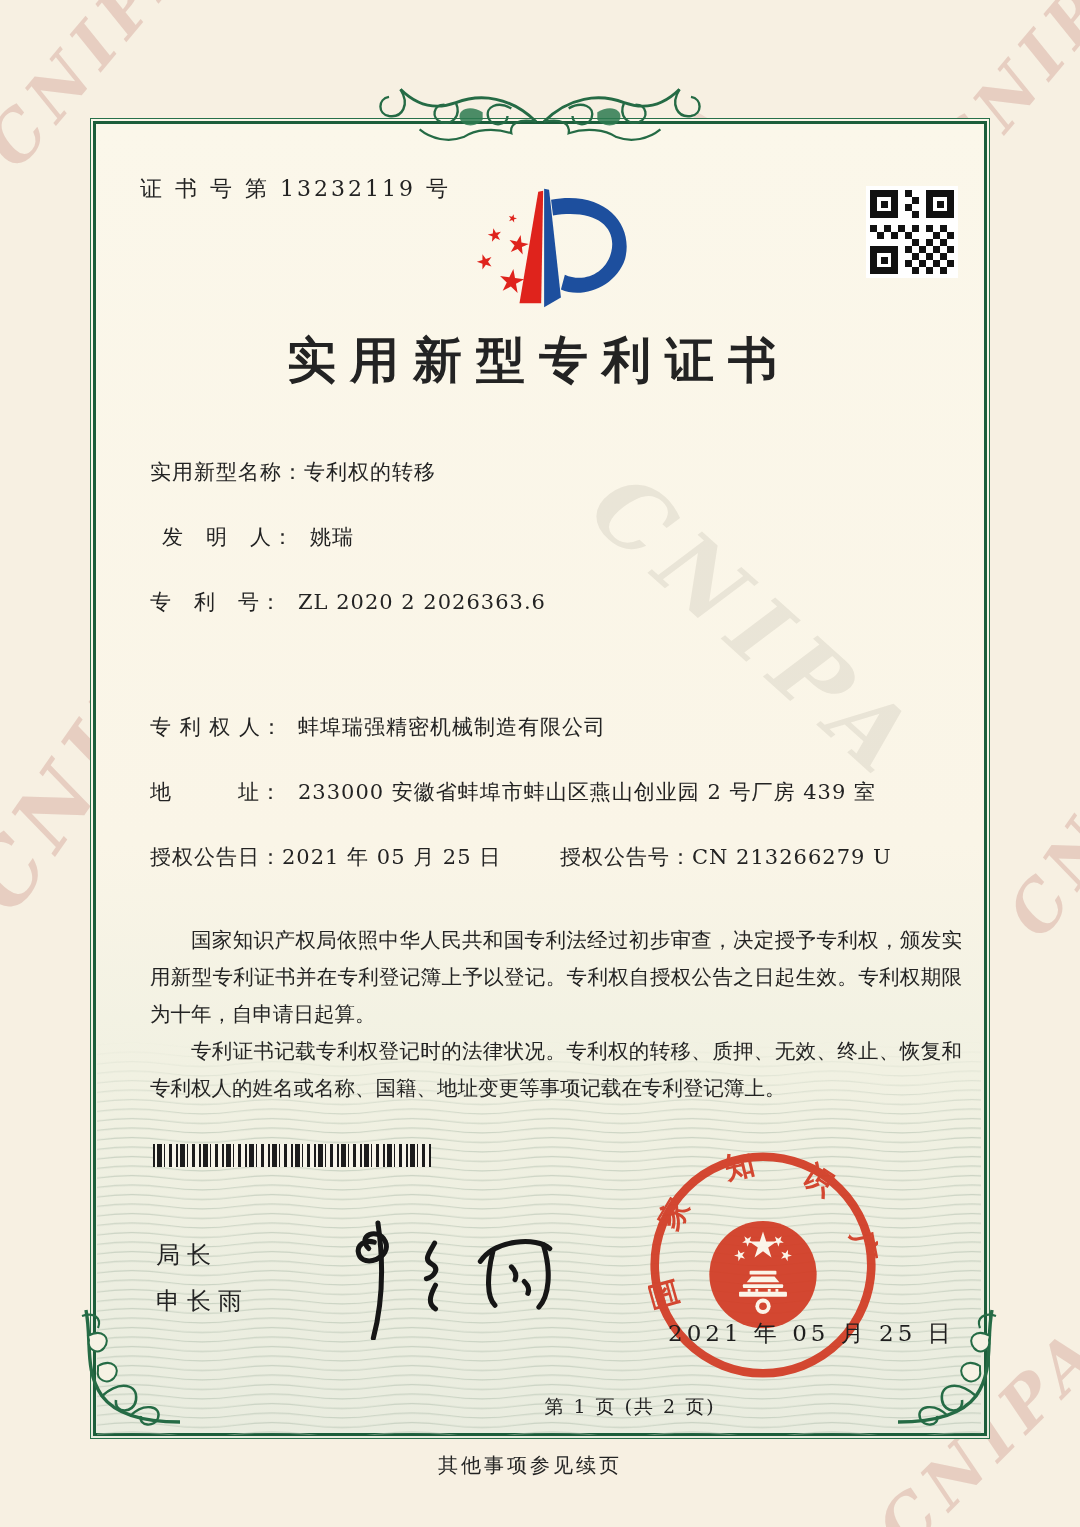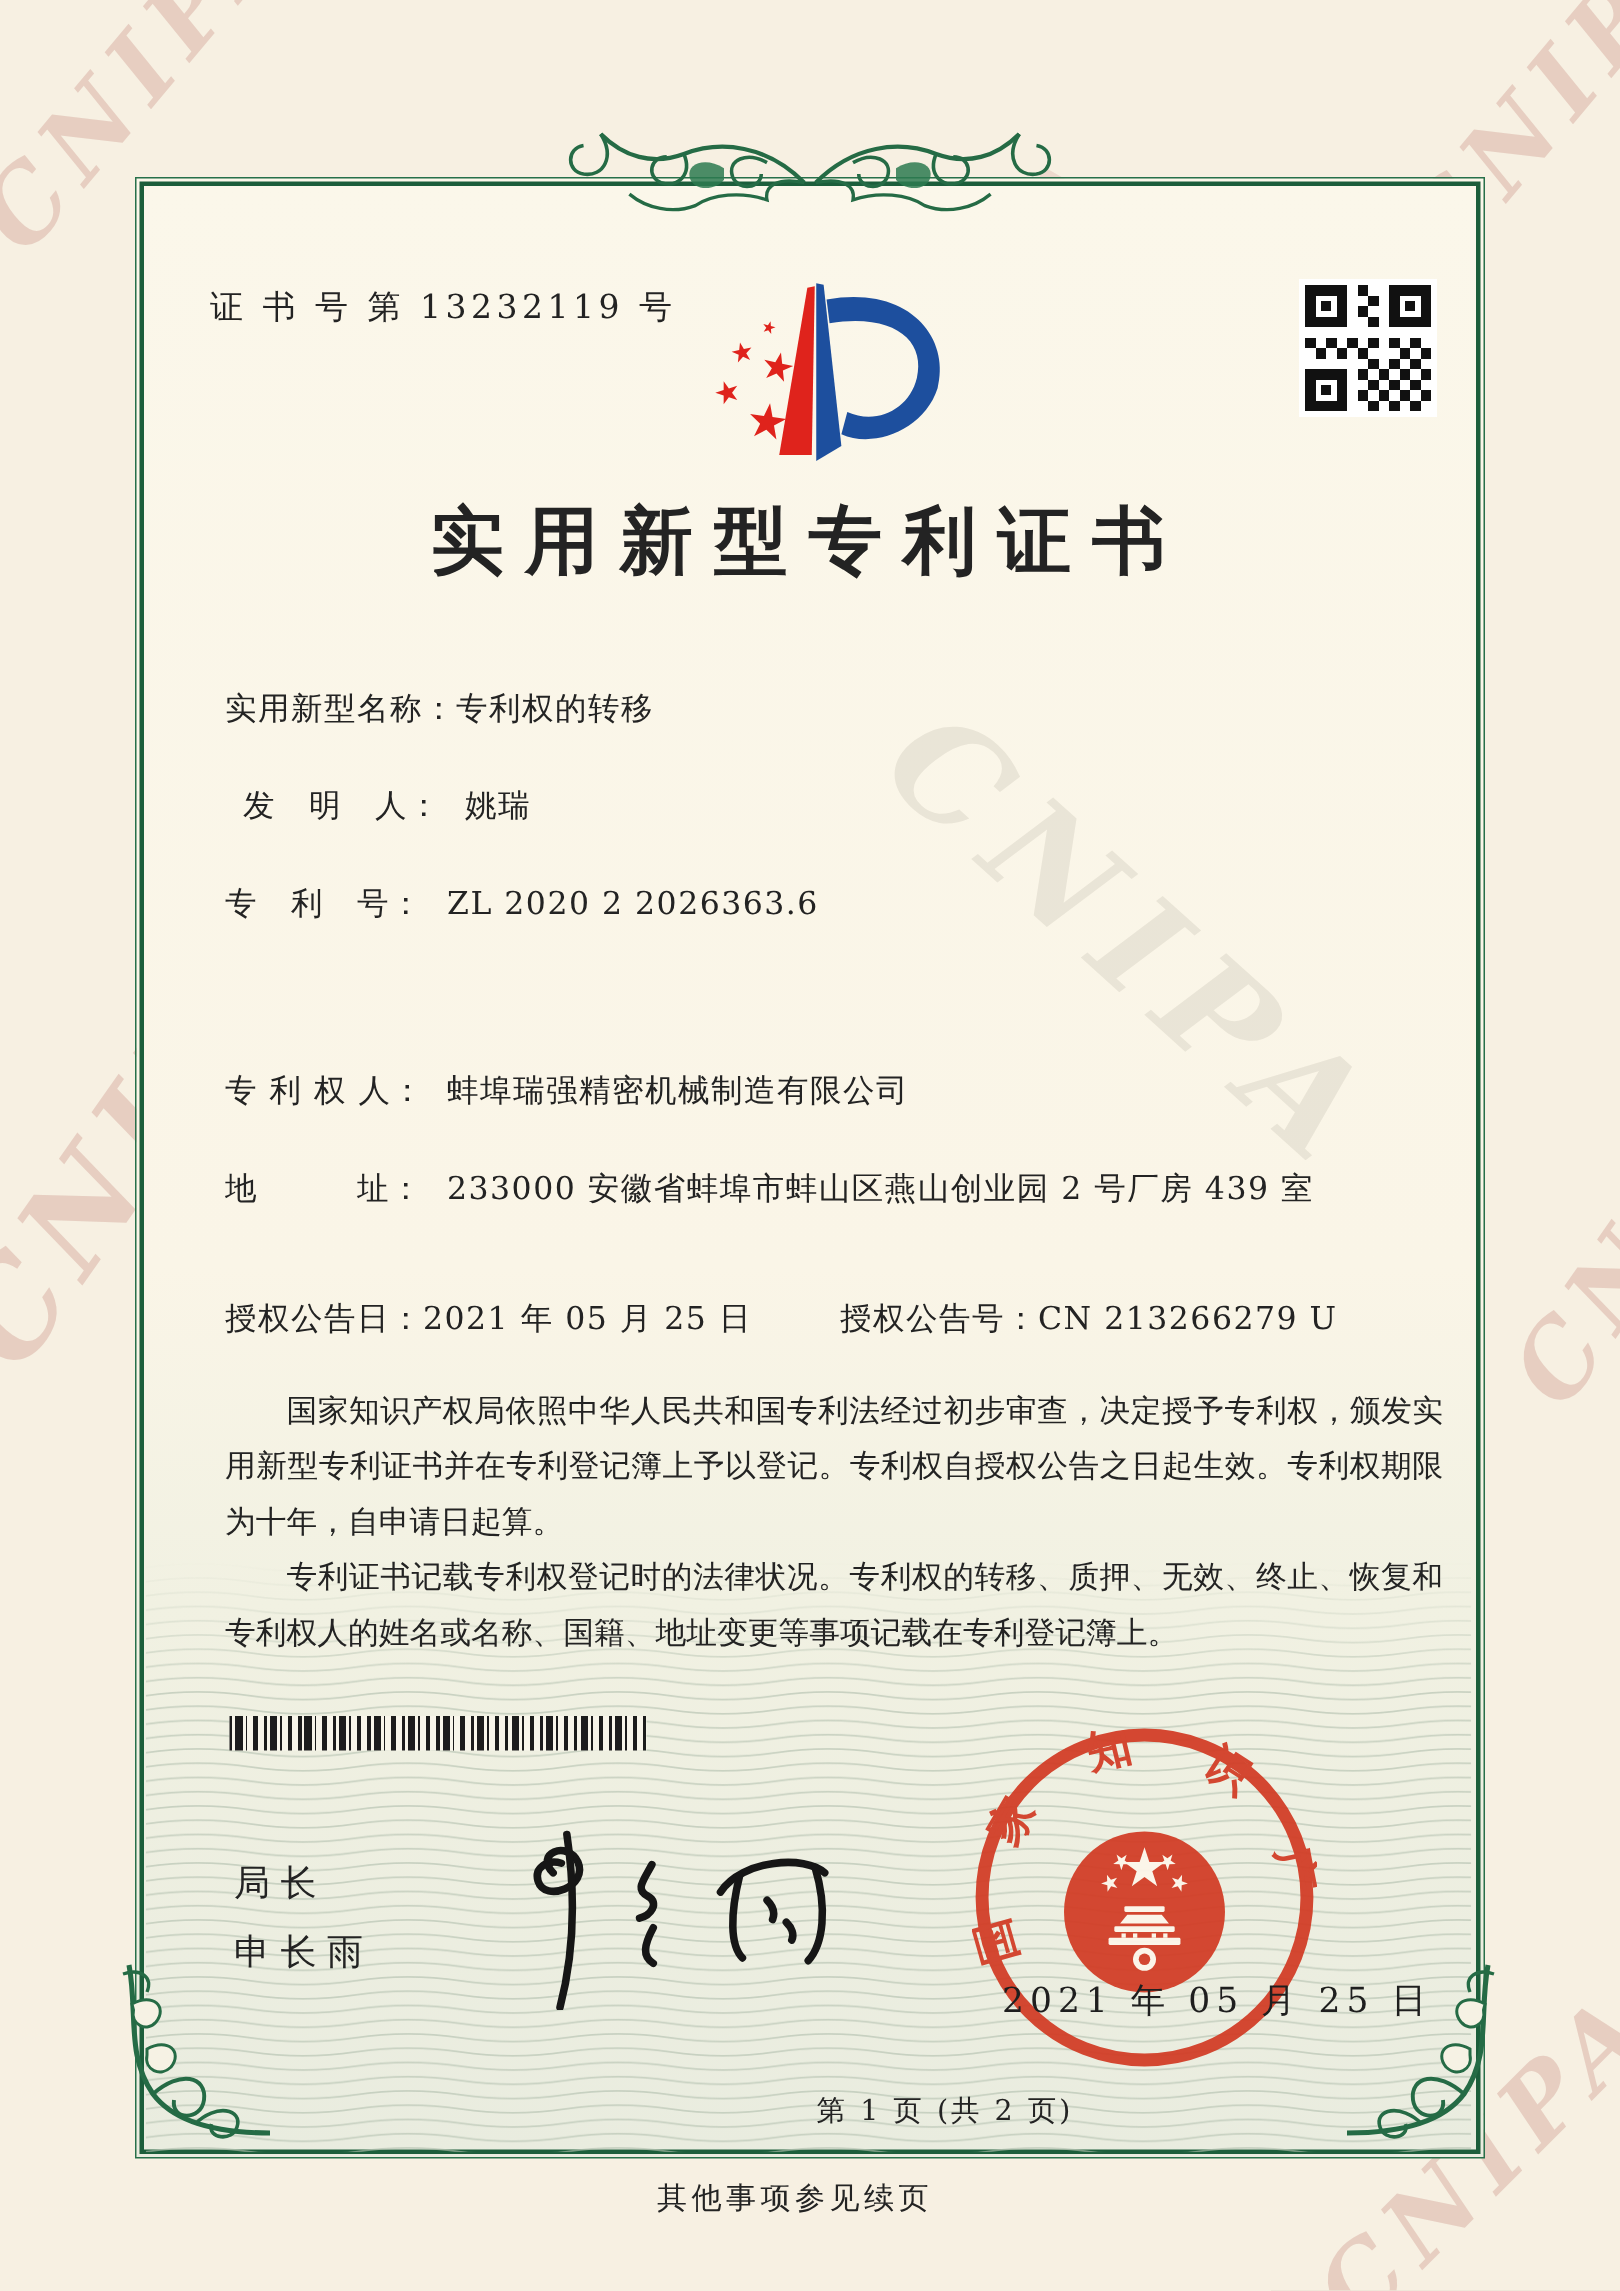--- a/index.html
+++ b/index.html
@@ -16,21 +16,21 @@
   .wm-pink-sm{color:rgba(203,146,137,0.24); font-size:52px;}
   .wm-inner{color:rgba(122,115,98,0.13); font-size:92px; letter-spacing:14px;}
   
   .frame-outer{position:absolute; left:90px; top:118px; width:898px; height:1319px;
     border:1px solid #27704a; background:linear-gradient(180deg,#fbf7ea 0%,#faf5e7 55%,#f1f1e2 72%,#e9ecdf 100%);}
   .frame-inner{position:absolute; inset:2px; border:3px solid #1c5e3b;}
   .waves{position:absolute; left:97px; top:1040px; width:884px; height:395px; opacity:.65;
     -webkit-mask-image:linear-gradient(to bottom,transparent 0,#000 22%);
     mask-image:linear-gradient(to bottom,transparent 0,#000 22%);}
   
-  .cert-no{position:absolute; left:140px; top:190px; font-size:22px; letter-spacing:3px;}
+  .cert-no{position:absolute; left:140px; top:174px; font-size:22px; letter-spacing:3px;}
   .logo{position:absolute; left:452px; top:178px; width:206px; height:148px;}
   .qr{position:absolute; left:866px; top:186px; width:92px; height:92px; background:#fff; padding:4px; box-sizing:border-box;}
   .title{position:absolute; left:90px; top:328px; width:898px; text-align:center;
     font-size:49px; font-weight:bold; letter-spacing:14px;}
   
   .frow{position:absolute; left:150px; width:812px; font-size:21px; letter-spacing:1px; white-space:nowrap;}
   .f-label{display:inline-block; min-width:148px;}
   .grant-right{position:absolute; left:410px; top:0;}
   
   .body-text{position:absolute; left:150px; top:922px; width:812px; font-size:20.5px;
@@ -179,21 +179,21 @@
   </div>
   <div class="frow" style="top:588px;">
     <span class="f-label">专　利　号：</span><span>ZL 2020 2 2026363.6</span>
   </div>
   <div class="frow" style="top:713px;">
     <span class="f-label">专 利 权 人：</span><span>蚌埠瑞强精密机械制造有限公司</span>
   </div>
   <div class="frow" style="top:778px;">
     <span class="f-label">地　　　址：</span><span>233000  安徽省蚌埠市蚌山区燕山创业园 2 号厂房 439 室</span>
   </div>
-  <div class="frow" style="top:865px;">
+  <div class="frow" style="top:843px;">
     <span>授权公告日：</span><span>2021 年 05 月 25 日</span>
     <span class="grant-right">
       <span>授权公告号：</span><span>CN 213266279 U</span>
     </span>
   </div>
 
   <div class="body-text">
     <p>国家知识产权局依照中华人民共和国专利法经过初步审查，决定授予专利权，颁发实用新型专利证书并在专利登记簿上予以登记。专利权自授权公告之日起生效。专利权期限为十年，自申请日起算。</p>
     <p>专利证书记载专利权登记时的法律状况。专利权的转移、质押、无效、终止、恢复和专利权人的姓名或名称、国籍、地址变更等事项记载在专利登记簿上。</p>
   </div>

